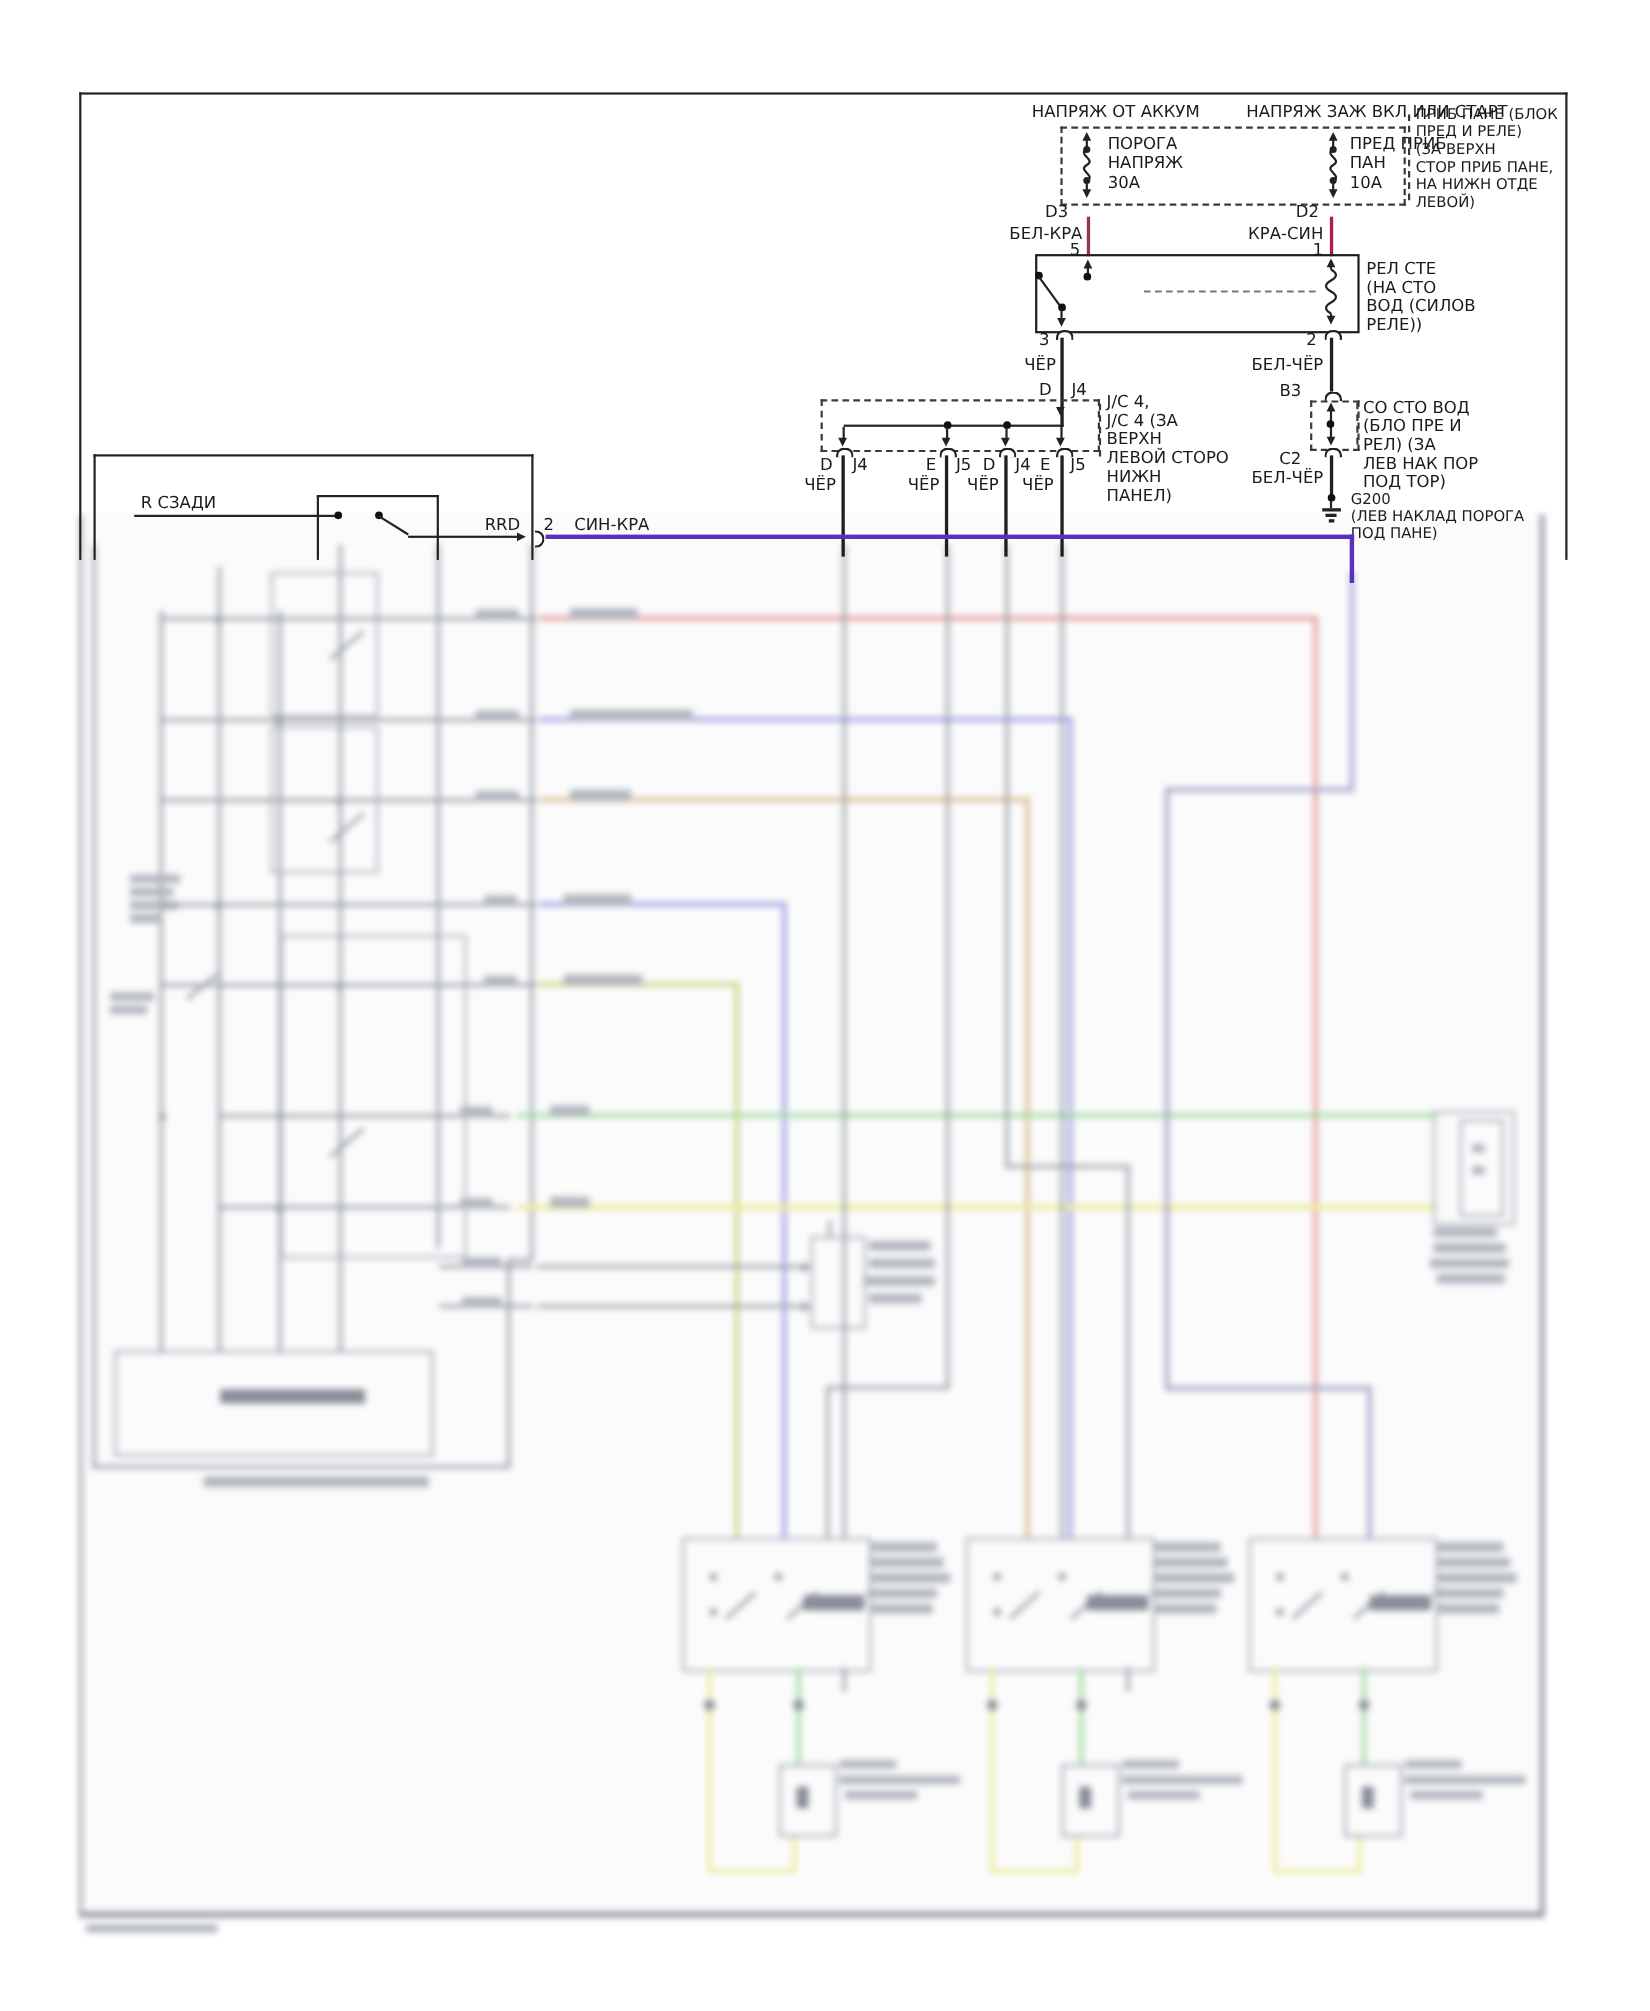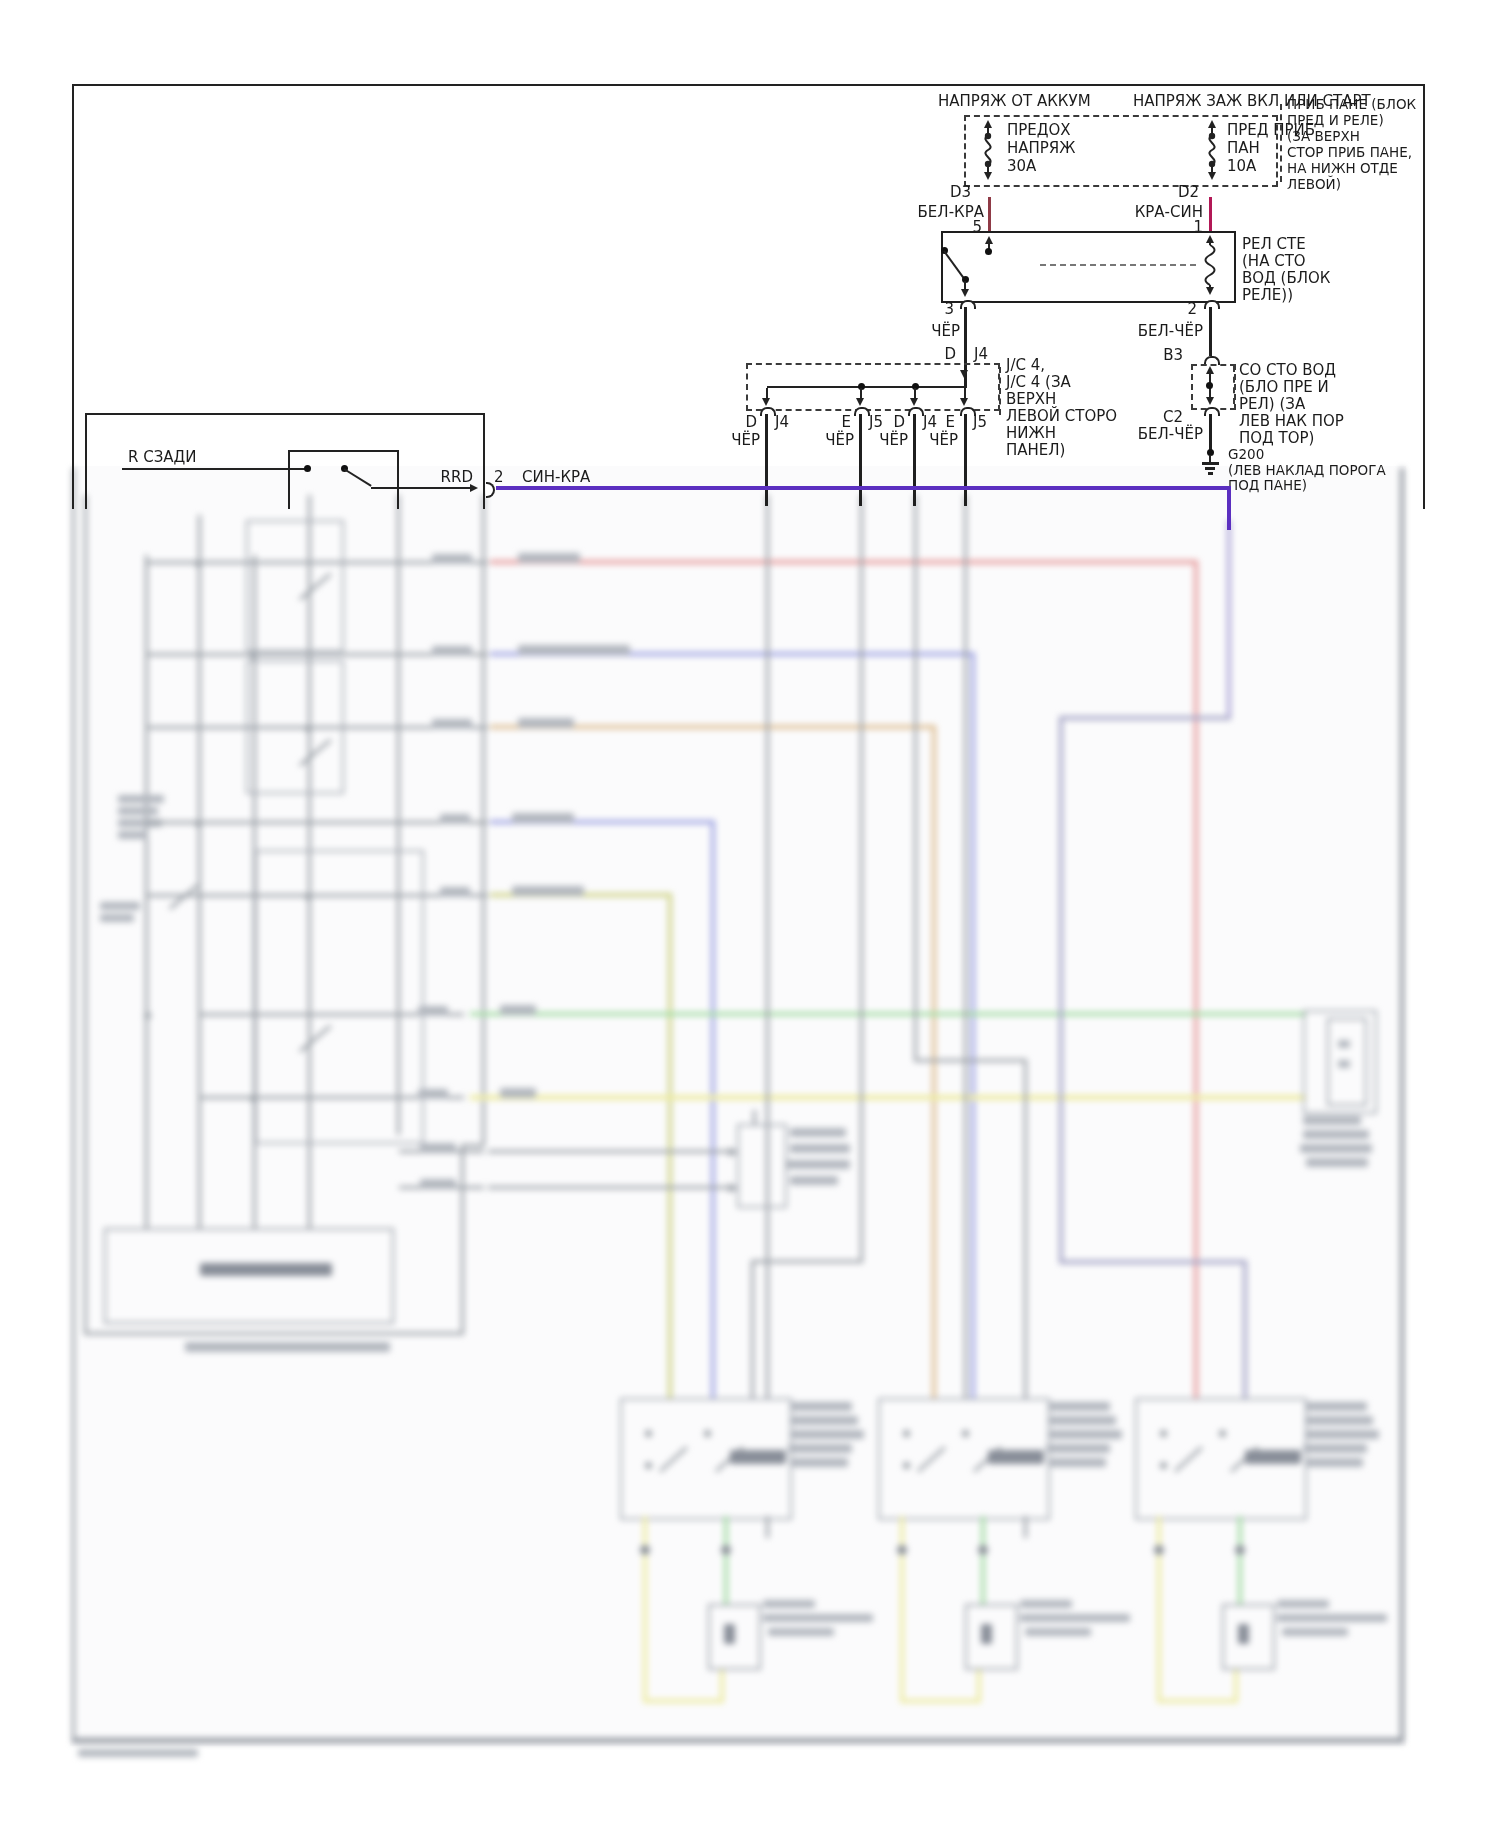--- a/index.html
+++ b/index.html
@@ -253,21 +253,21 @@
   <div class="t" style="left:1133px;top:93px">НАПРЯЖ ЗАЖ ВКЛ ИЛИ СТАРТ</div>
 
   <div class="dashbox" style="left:964px;top:115px;width:310px;height:68px"></div>
   <svg style="position:absolute;left:974px;top:117px" width="28" height="66">
     <path d="M14 8 V18 M14 48 V58" stroke="#222" stroke-width="2" fill="none"></path>
     <path d="M14 3 L10 11 L18 11 Z M14 63 L10 55 L18 55 Z" fill="#222"></path>
     <path d="M14 18 C5 24 23 28 14 33 C5 38 23 42 14 48" stroke="#222" stroke-width="2" fill="none"></path>
     <circle cx="14" cy="19" r="3.2" fill="#222"></circle>
       <circle cx="14" cy="47" r="3.2" fill="#222"></circle>
   </svg>
-  <div class="t" style="left:1007px;top:122px">ПРЕДОХ</div>
+  <div class="t" style="left:1007px;top:122px">ПОРОГА</div>
   <div class="t" style="left:1007px;top:140px">НАПРЯЖ</div>
   <div class="t" style="left:1007px;top:158px">30А</div>
   <svg style="position:absolute;left:1198px;top:117px" width="28" height="66">
     <path d="M14 8 V18 M14 48 V58" stroke="#222" stroke-width="2" fill="none"></path>
     <path d="M14 3 L10 11 L18 11 Z M14 63 L10 55 L18 55 Z" fill="#222"></path>
     <path d="M14 18 C5 24 23 28 14 33 C5 38 23 42 14 48" stroke="#222" stroke-width="2" fill="none"></path>
     <circle cx="14" cy="19" r="3.2" fill="#222"></circle>
       <circle cx="14" cy="47" r="3.2" fill="#222"></circle>
   </svg>
   <div class="t" style="left:1227px;top:122px">ПРЕД ПРИБ</div>
@@ -301,21 +301,21 @@
   <div class="dot" style="left:962px;top:276px"></div>
   <div class="v" style="left:964px;top:281px;height:8px"></div>
   <div class="arwd" style="left:961px;top:289px"></div>
   <svg style="position:absolute;left:1196px;top:233px" width="28" height="64">
     <path d="M14 8 V12 M14 52 V56" stroke="#222" stroke-width="2" fill="none"></path>
     <path d="M14 2 L10 10 L18 10 Z M14 62 L10 54 L18 54 Z" fill="#222"></path>
     <path d="M14 12 q9 5 0 10 q-9 5 0 10 q9 5 0 10 q-9 5 0 10" stroke="#222" stroke-width="2" fill="none"></path>
   </svg>
   <div class="t" style="left:1242px;top:236px">РЕЛ СТЕ</div>
   <div class="t" style="left:1242px;top:253px">(НА СТО</div>
-  <div class="t" style="left:1242px;top:270px">ВОД (БЛОК</div>
+  <div class="t" style="left:1242px;top:270px">ВОД (СИЛОВ</div>
   <div class="t" style="left:1242px;top:287px">РЕЛЕ))</div>
 
   <div class="t tr" style="left:930px;top:301px;width:24px">3</div>
   <div class="cup" style="left:960px;top:300px"></div>
   <div class="w" style="left:964px;top:307px;width:3px;height:81px;background:#1f1f1f"></div>
   <div class="t tr" style="left:900px;top:323px;width:60px">ЧЁР</div>
   <div class="t tr" style="left:926px;top:346px;width:30px">D</div>
   <div class="t" style="left:974px;top:346px">J4</div>
 
   <div class="t tr" style="left:1173px;top:301px;width:24px">2</div>

